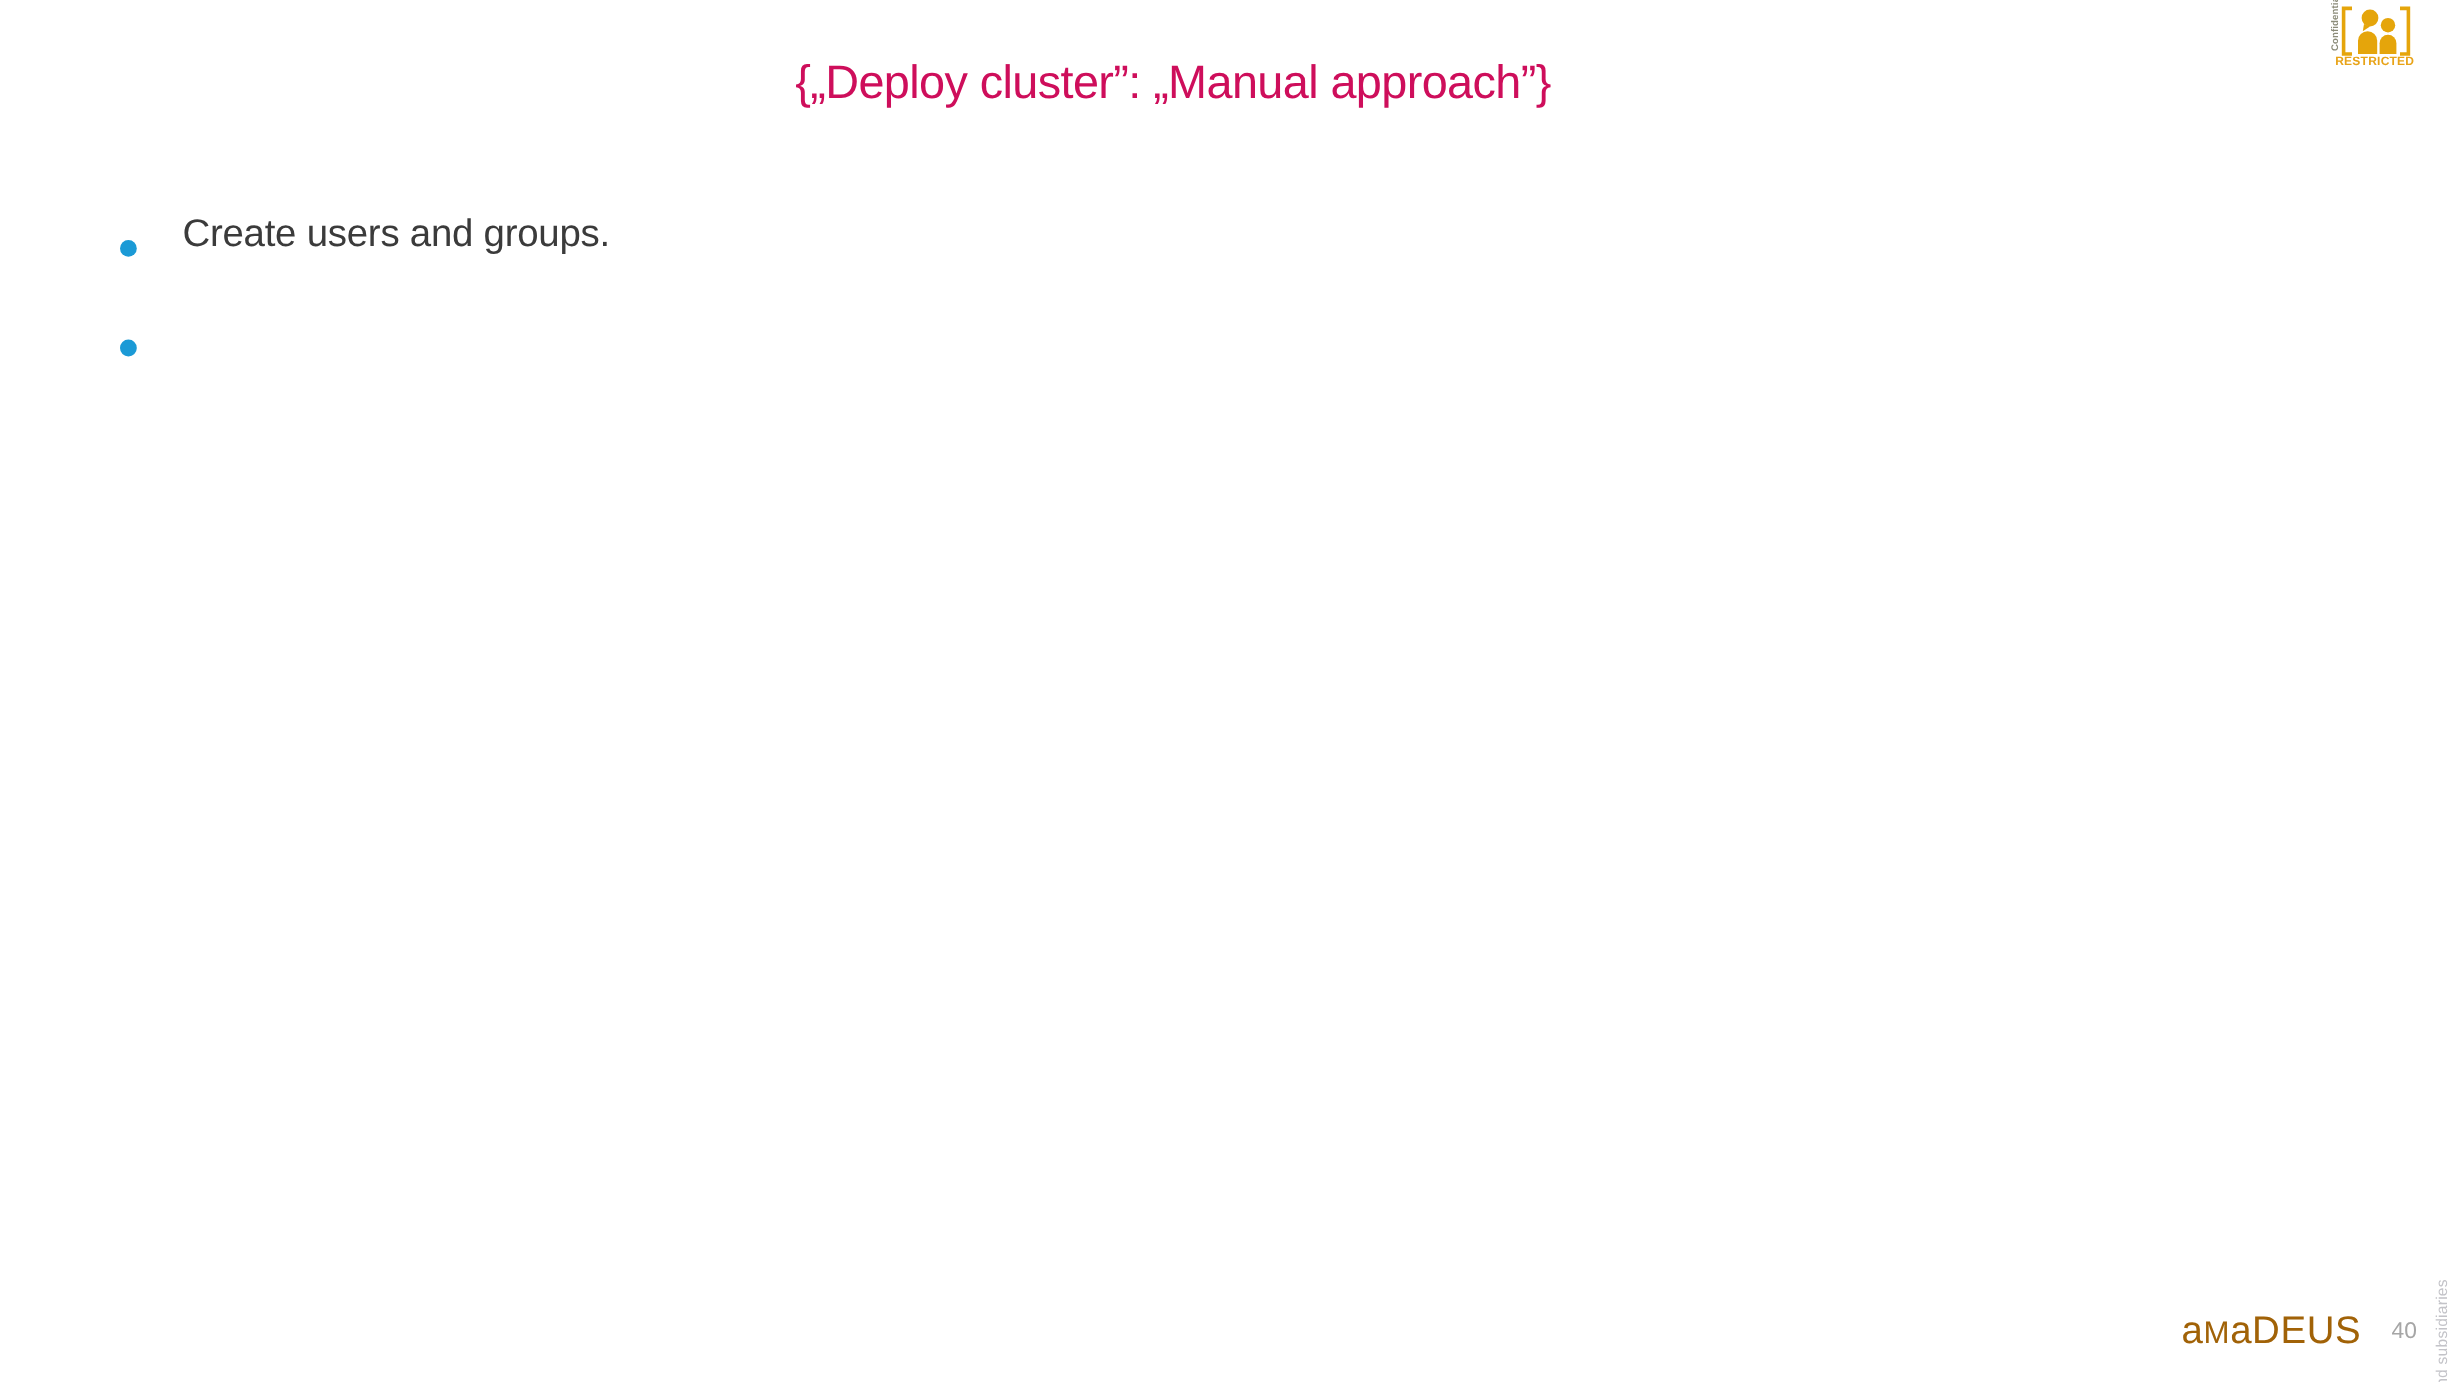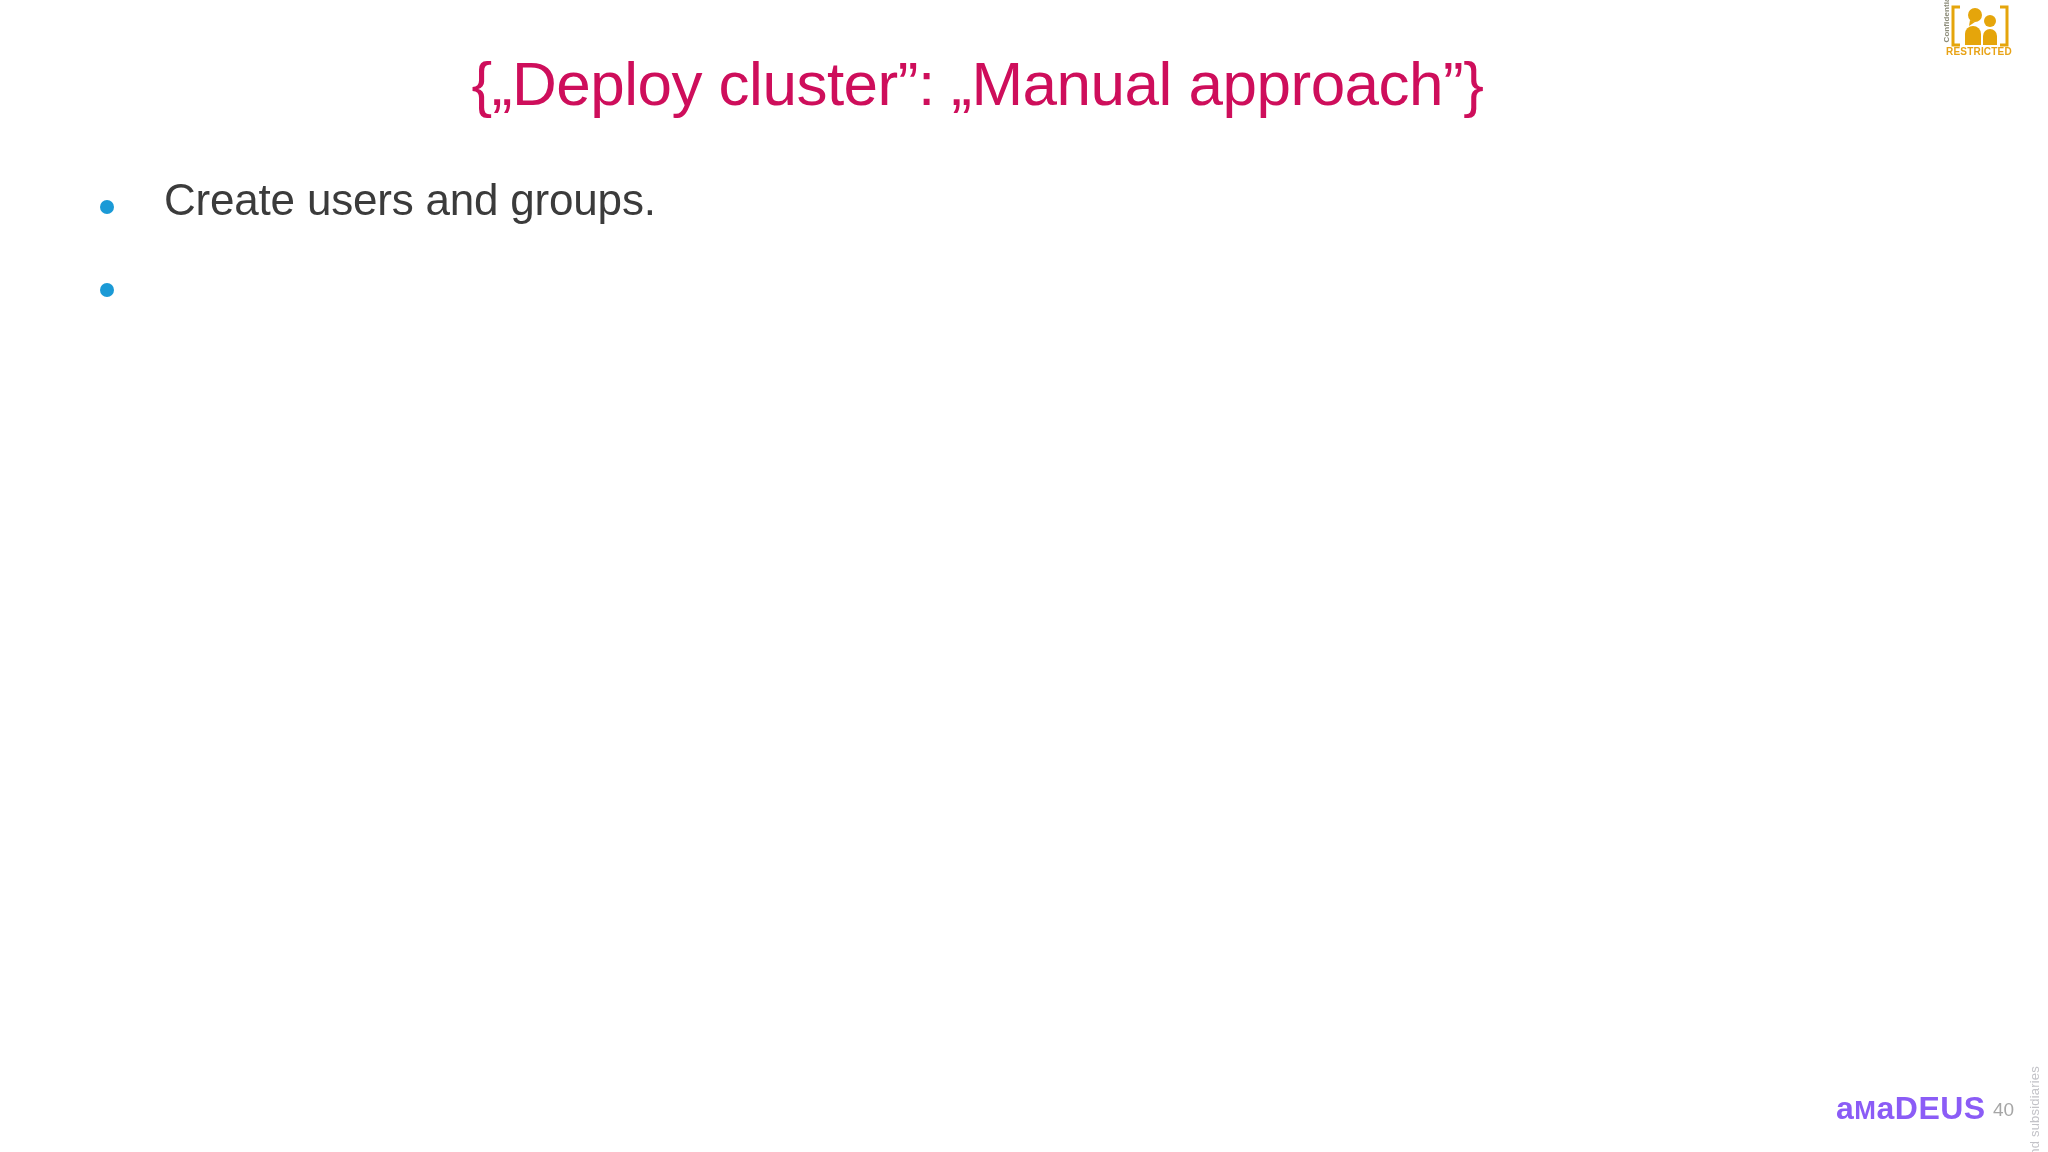--- a/index.html
+++ b/index.html
@@ -20,21 +20,21 @@
   }
 
   
   .slide-title {
     position: absolute;
     left: 0;
     top: 48px;
     width: 1955px;
     text-align: center;
     font-family: "Liberation Sans", sans-serif;
-    font-size: 62px;
+    font-size: 39px;
     font-weight: 400;
     letter-spacing: -0.5px;
     color: #CE0E5B;
     white-space: nowrap;
     line-height: 1.15;
   }
 
   
   .body-list {
     position: absolute;
@@ -54,23 +54,23 @@
     flex: 0 0 auto;
     width: 14px;
     height: 14px;
     border-radius: 50%;
     background: #1B9AD6;
     margin-top: 22px;
     margin-right: 0;
   }
   .bullet-text {
     flex: 0 0 auto;
-    margin-left: 50px;
-    font-family: "Liberation Sans", sans-serif;
-    font-size: 44px;
+    margin-left: 38px;
+    font-family: "Liberation Sans", sans-serif;
+    font-size: 32px;
     font-weight: 400;
     line-height: 1.0;
     letter-spacing: -0.2px;
     white-space: nowrap;
   }
   .bullet-text.tone-dark  { color: #3B3B3B; }
   .bullet-text.tone-blue  { color: #1162AE; }
 
   
   .confidential-badge {
@@ -131,26 +131,25 @@
     white-space: nowrap;
   }
 
   
   .brand-logo {
     position: absolute;
     left: 1818px;
     bottom: 28px;
     font-family: "Liberation Sans", sans-serif;
     font-size: 32px;
-    font-weight: 700;
+    font-weight: 400;
     letter-spacing: 0.5px;
-    color: #8b5cf6;
+    color: #a16207;
     white-space: nowrap;
     line-height: 1;
-    margin-left: 18px;
   }
   .brand-logo .lc { text-transform: lowercase; }
   .brand-logo .sc { font-size: 26px; }
 
   .page-number {
     position: absolute;
     left: 1993px;
     bottom: 33px;
     font-family: "Liberation Sans", sans-serif;
     font-size: 19px;

